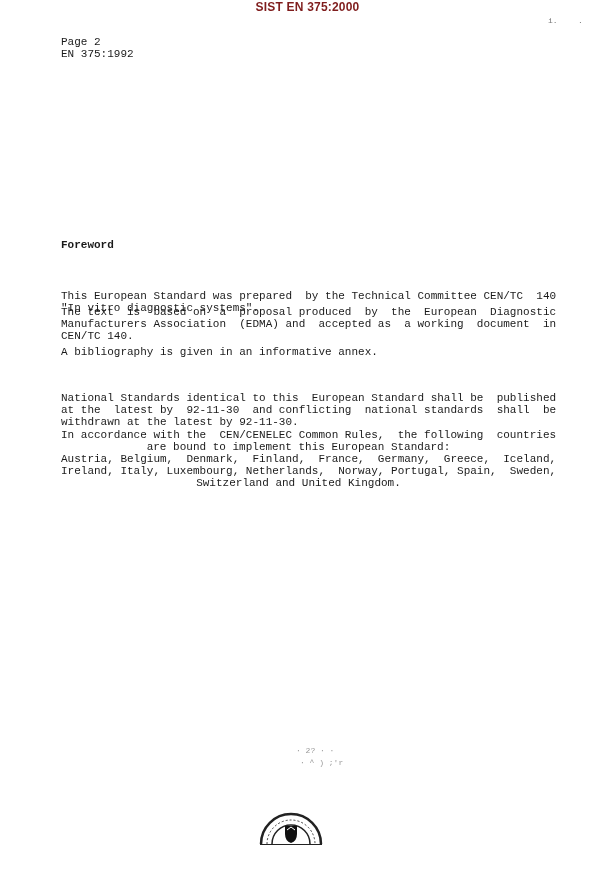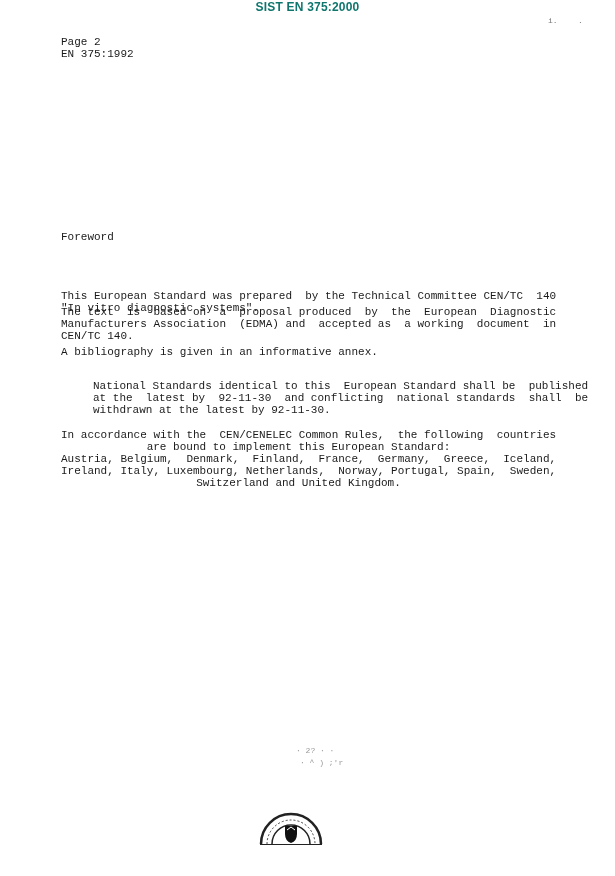--- a/index.html
+++ b/index.html
@@ -1,24 +1,24 @@
 <!DOCTYPE html>
 <html><head>
 <meta charset="utf-8">
 <style>
   html, body { margin: 0; padding: 0; background: #ffffff; }
   body { width: 615px; height: 876px; position: relative; overflow: hidden; }
   .watermark {
     position: absolute; top: 0; left: 0; width: 615px; text-align: center;
     font-family: "Liberation Sans", sans-serif; font-weight: bold; font-size: 12px;
-    color: #0f766e; letter-spacing: 0.2px; line-height: 14px;
+    color: #7f1d1d; letter-spacing: 0.2px; line-height: 14px;
   }
   .mono { font-family: "Liberation Mono", "DejaVu Sans Mono", monospace; font-size: 11px; color: #1a1a1a; }
   .header { position: absolute; left: 61px; top: 36px; line-height: 12px; }
-  .heading { position: absolute; left: 61px; top: 231px; font-weight: normal; line-height: 12px; }
+  .heading { position: absolute; left: 61px; top: 239px; font-weight: bold; line-height: 12px; }
   .para { position: absolute; left: 61px; width: 475px; line-height: 12px; white-space: pre; }
   .speck { position: absolute; font-family: "Liberation Mono", monospace; font-size: 8px; color: #777; }
   .stamp { position: absolute; left: 258px; top: 806px; width: 66px; height: 40px; }
 </style>
 </head>
 <body>
 
 <div class="watermark">SIST EN 375:2000</div>
 
 <div class="header mono">
@@ -27,21 +27,21 @@
 </div>
 
 <div class="heading mono">Foreword</div>
 
 <div class="para mono" style="top:266px;margin-top:24px;">This European Standard was prepared  by the Technical Committee CEN/TC  140
 "In vitro diagnostic systems".</div>
 <div class="para mono" style="top:306px;">The text  is  based on  a  proposal produced  by  the  European  Diagnostic
 Manufacturers Association  (EDMA) and  accepted as  a working  document  in
 CEN/TC 140.</div>
 <div class="para mono" style="top:346px;">A bibliography is given in an informative annex.</div>
-<div class="para mono" style="top:380px;margin-left:32px;">National Standards identical to this  European Standard shall be  published
+<div class="para mono" style="top:392px;">National Standards identical to this  European Standard shall be  published
 at the  latest by  92-11-30  and conflicting  national standards  shall  be
 withdrawn at the latest by 92-11-30.</div>
 <div class="para mono" style="top:429px;text-align:center;">In accordance with the  CEN/CENELEC Common Rules,  the following  countries
 are bound to implement this European Standard:
 Austria, Belgium,  Denmark,  Finland,  France,  Germany,  Greece,  Iceland,
 Ireland, Italy, Luxembourg, Netherlands,  Norway, Portugal, Spain,  Sweden,
 Switzerland and United Kingdom.</div>
 
 <span class="speck" style="left:548px; top:16px;">i.</span>
 <span class="speck" style="left:578px; top:16px;">.</span>

